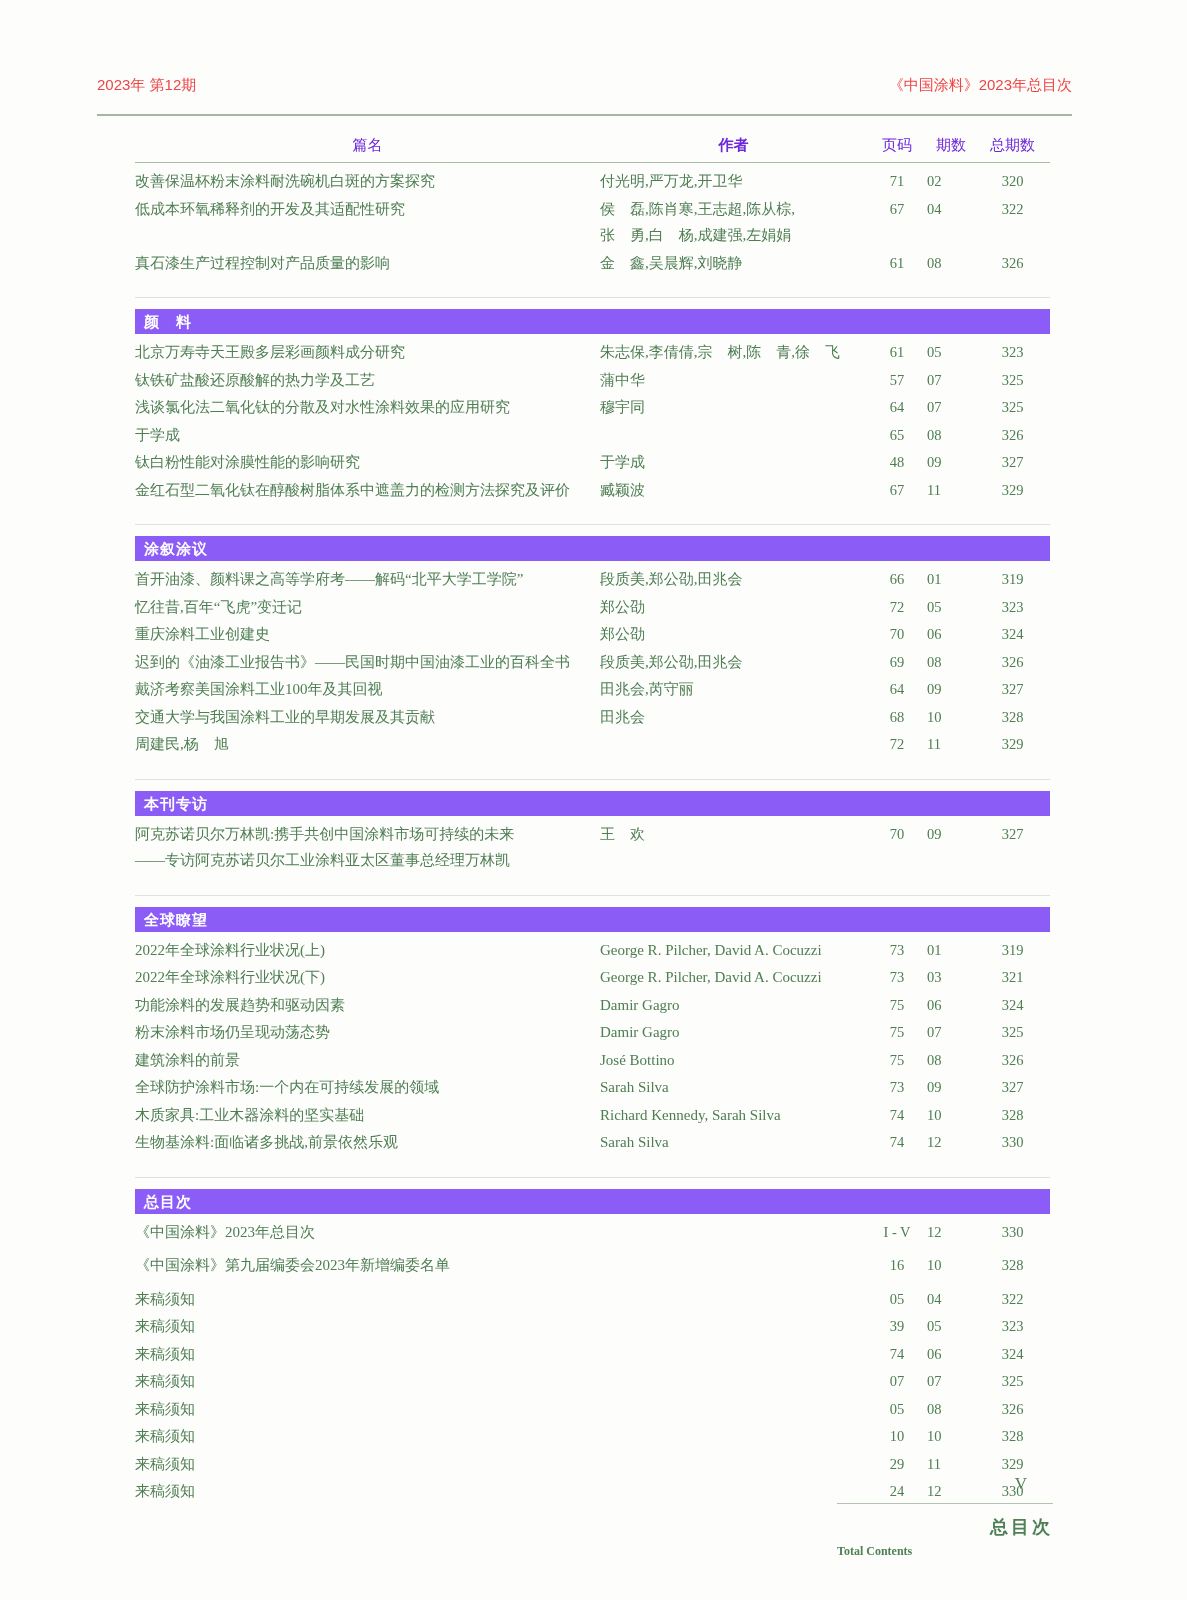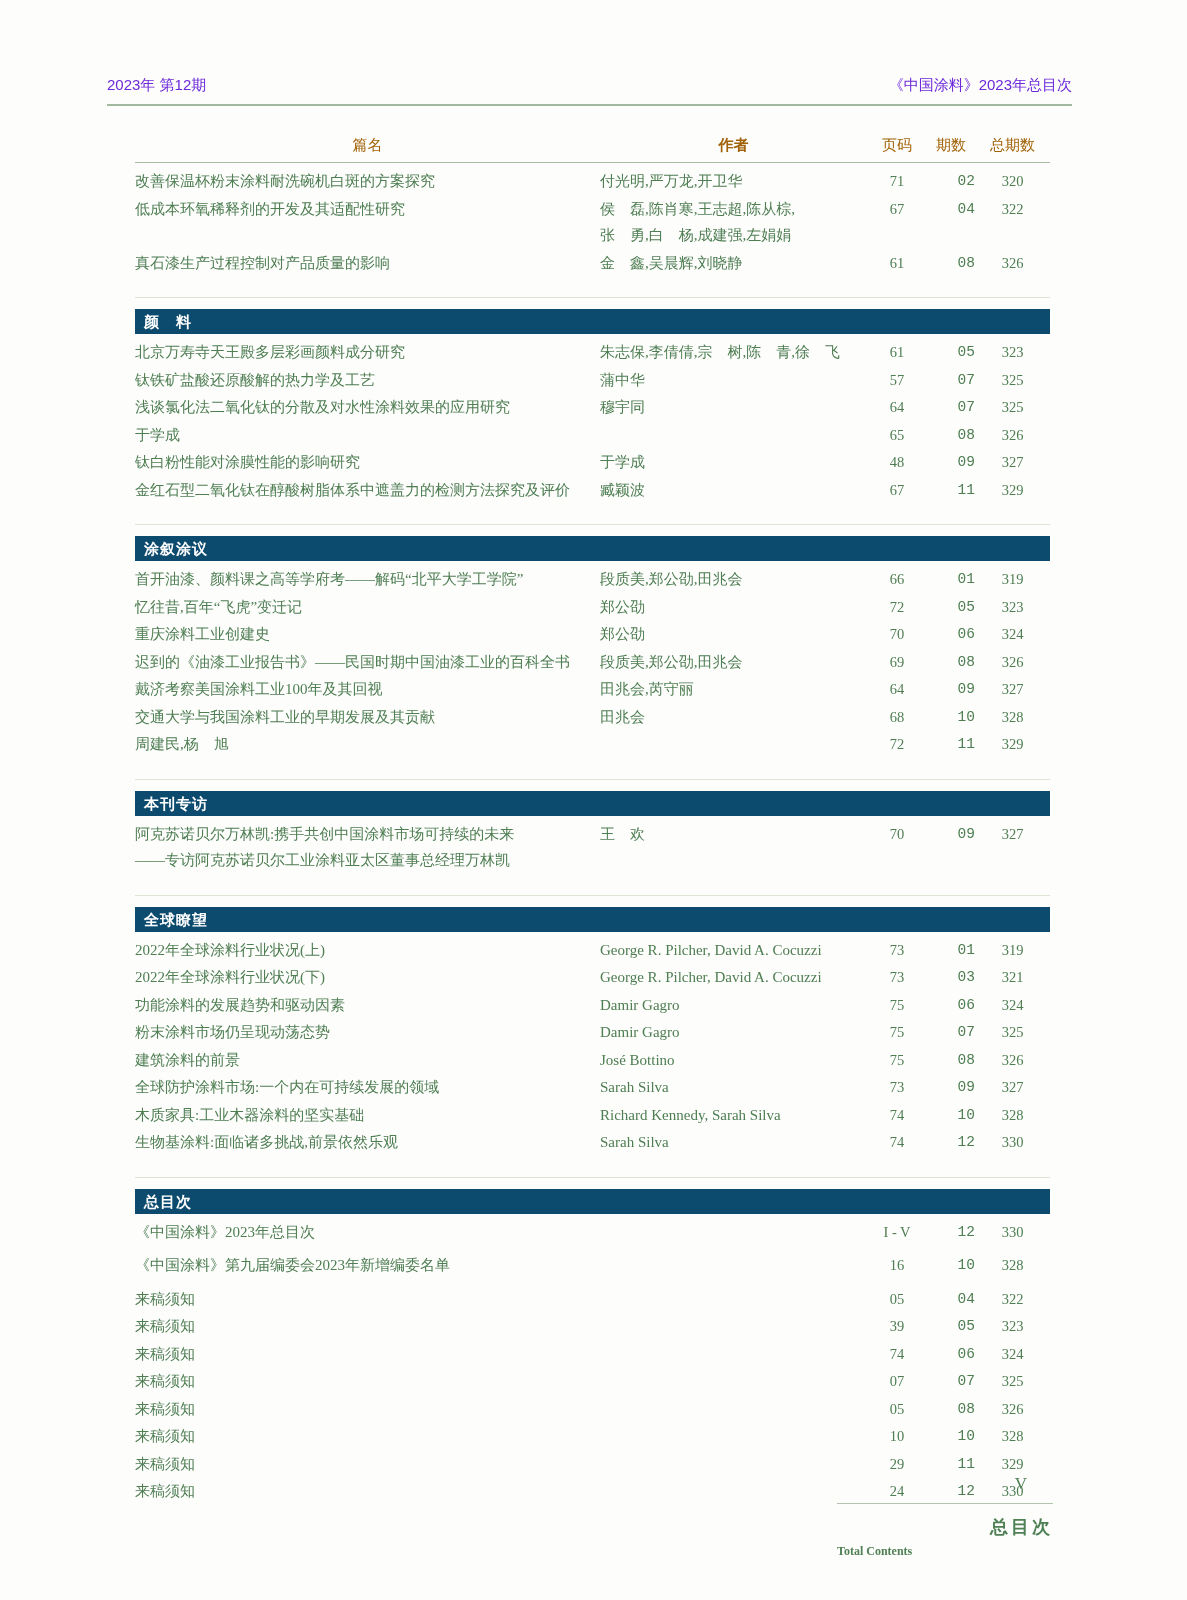--- a/index.html
+++ b/index.html
@@ -7,57 +7,57 @@
     position:relative;
     width:1187px; height:1600px;
     margin:0 auto;
     background:#fdfdfc;
     color:#4e7e52;
     font-family:"Liberation Serif","DejaVu Serif",serif;
     overflow:hidden;
   }
   
   .page-header {
-    position:absolute; top:76px; left:107px; right:115px;
+    position:absolute; top:76px; left:97px; right:115px;
     display:flex; justify-content:space-between; align-items:flex-end;
     font-family:"Liberation Sans","DejaVu Sans",sans-serif;
-    font-size:15px; color:#6d28d9;
-    padding-bottom:9px;
+    font-size:15px; color:#ef4444;
+    padding-bottom:19px;
     border-bottom:2px solid #a3b99f;
   }
   
   .content { position:absolute; left:135px; width:915px; top:136px; }
   .col-headers {
-    display:flex; font-size:15px; color:#a16207;
+    display:flex; font-size:15px; color:#6d28d9;
     padding-bottom:7px; border-bottom:1.5px solid #a8bda4;
   }
   .c-title { width:465px; text-align:center; }
   .c-author{ flex:1; text-align:center;font-weight:bold; }
   .c-page  { width:60px; text-align:center; }
   .c-issue { width:48px; text-align:center; }
   .c-total { width:75px; text-align:center; }
 
   .row {
     display:flex; align-items:flex-start;
     margin-top:10px; font-size:15px; line-height:17.5px;
   }
   .row.gap { margin-top:16px; }
   .row .t  { width:465px; padding-right:8px; box-sizing:border-box; }
   .row .a  { flex:1; padding-right:4px; box-sizing:border-box; }
   .row .p  { width:60px; text-align:center; font-size:14.5px; }
-  .row .i  { width:48px; text-align:right; font-size:14.5px;font-family:Liberation Mono, monospace; }
+  .row .i  { width:48px; text-align:left; font-size:14.5px; }
   .row .tt { width:75px; text-align:center; font-size:14.5px; }
   .line2 { display:block; margin-top:9px; }
 
   .sec-sep {
     border-top:1px solid #dde4d8;
     margin-top:25px; margin-bottom:11px;
   }
   .sec-bar {
-    background:#0c4a6e; color:#ffffff;
+    background:#8b5cf6; color:#ffffff;
     font-family:"Liberation Sans","DejaVu Sans",sans-serif;
     font-weight:bold; font-size:15px;
     height:25px; line-height:25px;
     padding-left:9px;
     letter-spacing:1px;
   }
 
   
   .footer {
     position:absolute; top:1474px; right:134px; width:216px;

